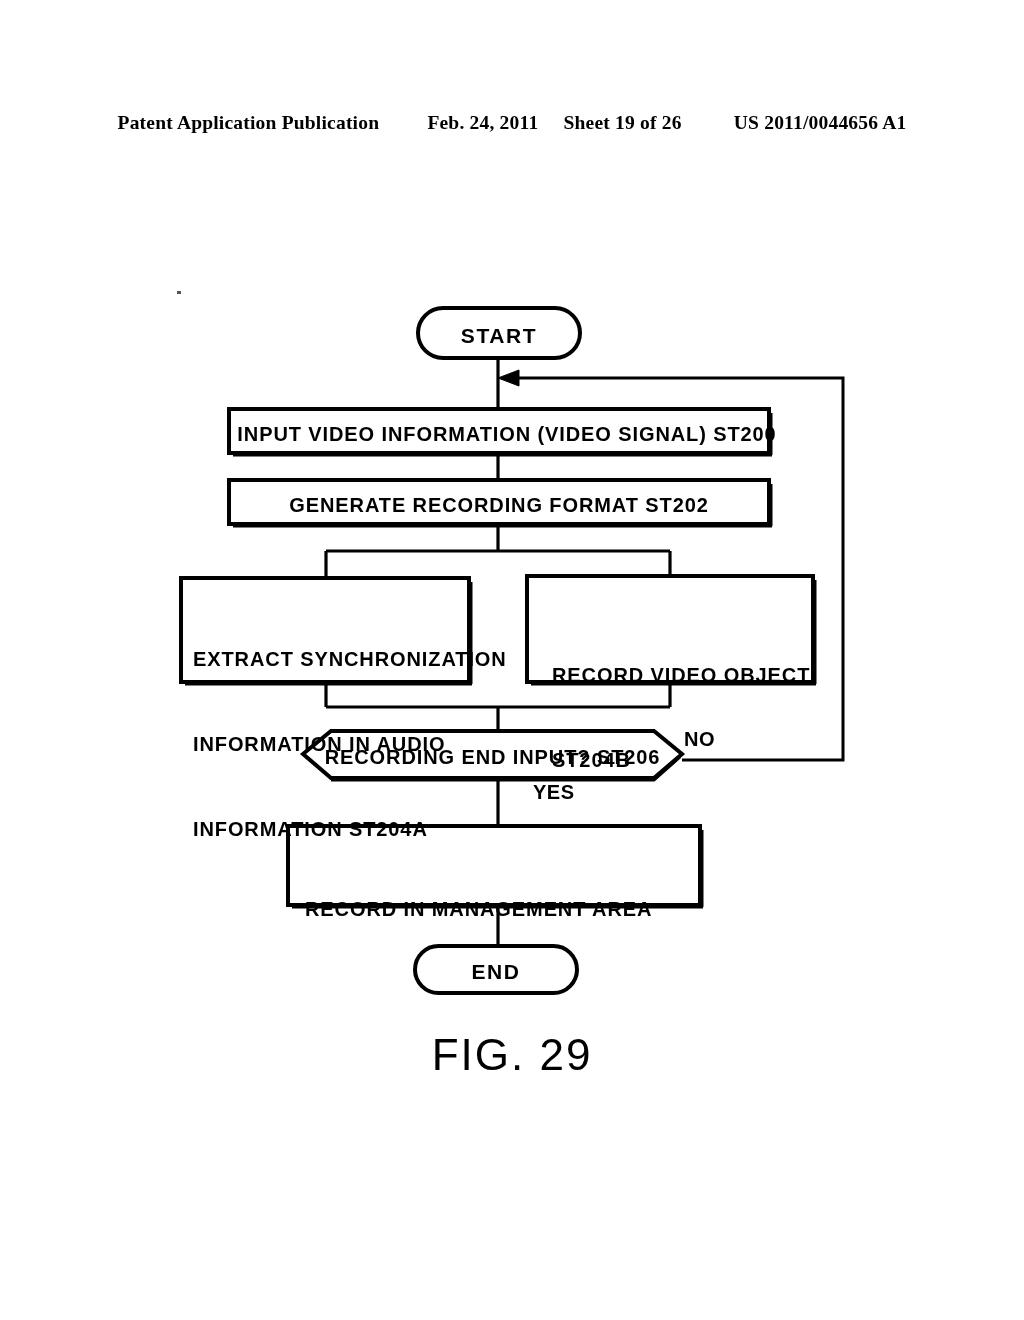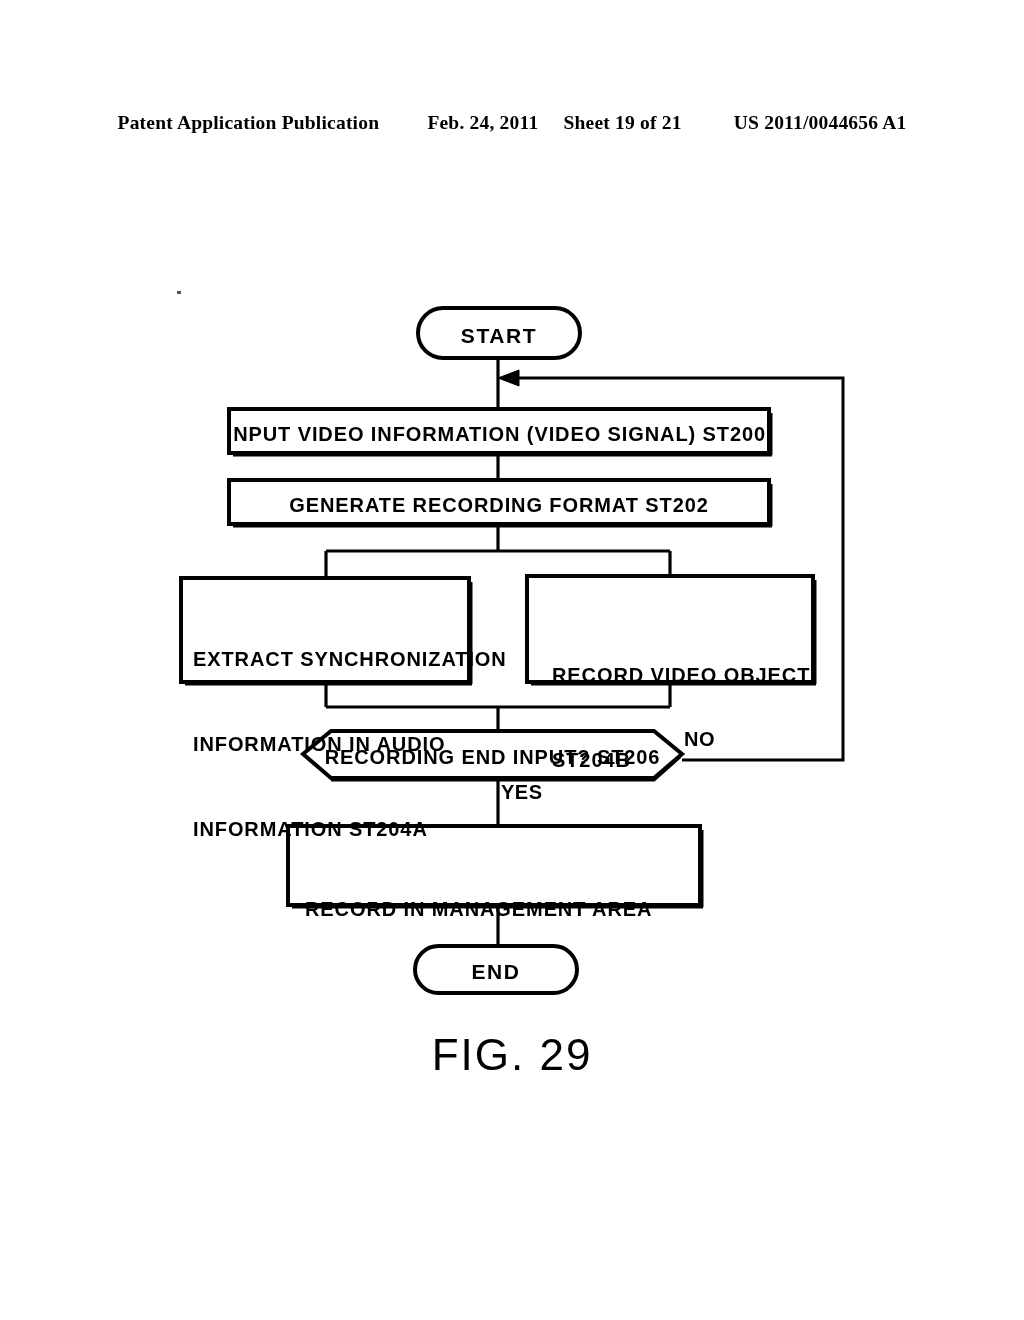--- a/index.html
+++ b/index.html
@@ -96,21 +96,21 @@
   }
 </style>
 </head>
 <body>
 
 <div class="page-header">
   <span class="seg">Patent Application Publication</span>
   <span class="gap-lg"></span>
   <span class="seg">Feb. 24, 2011</span>
   <span class="gap-md"></span>
-  <span class="seg">Sheet 19 of 21</span>
+  <span class="seg">Sheet 19 of 26</span>
   <span class="gap-xl"></span>
   <span class="seg">US 2011/0044656 A1</span>
 </div>
 
 <div class="speck"></div>
 
 <div class="figure">
 
   <svg width="1024" height="1320" viewBox="0 0 1024 1320" xmlns="http://www.w3.org/2000/svg">
 
@@ -166,21 +166,21 @@
 
     <rect x="288" y="826" width="412" height="79" fill="#fff" stroke="#000" stroke-width="4"></rect>
     <line x1="292" y1="907" x2="703" y2="907" stroke="#000" stroke-width="3"></line>
     <line x1="702" y1="830" x2="702" y2="907" stroke="#000" stroke-width="3"></line>
 
     <rect x="415" y="946" width="162" height="47" rx="23.5" ry="23.5" fill="#fff" stroke="#000" stroke-width="4"></rect>
   </svg>
 
   <div class="node-text terminal-text" style="left:418px; top:321px; width:162px;">START</div>
 
-  <div class="node-text proc-text center-text" style="left:226px; top:420px; width:540px;text-align:right;">INPUT VIDEO INFORMATION (VIDEO SIGNAL) ST200</div>
+  <div class="node-text proc-text center-text" style="left:237px; top:420px; width:540px;">INPUT VIDEO INFORMATION (VIDEO SIGNAL) ST200</div>
 
   <div class="node-text proc-text center-text" style="left:229px; top:491px; width:540px;">GENERATE RECORDING FORMAT ST202</div>
 
   <div class="node-text proc-text" style="left:193px; top:588px; width:280px;">
     <div>EXTRACT SYNCHRONIZATION</div>
     <div>INFORMATION IN AUDIO</div>
     <div>INFORMATION ST204A</div>
   </div>
 
   <div class="node-text proc-text" style="left:552px; top:604px; width:260px;">
@@ -191,16 +191,16 @@
   <div class="node-text proc-text center-text" style="left:303px; top:743px; width:379px;">RECORDING END INPUT? ST206</div>
 
   <div class="node-text proc-text" style="left:305px; top:838px; width:400px;">
     <div>RECORD IN MANAGEMENT AREA</div>
   </div>
 
   <div class="node-text terminal-text" style="left:415px; top:957px; width:162px;">END</div>
 
   <div class="branch-label" style="left:684px; top:728px;">NO</div>
 
-  <div class="branch-label" style="left:501px; top:781px;">YES</div>
+  <div class="branch-label" style="left:501px; top:781px;padding-left:32px;">YES</div>
 
   <div class="fig-caption">FIG. 29</div>
 </div>
 
 </body></html>

